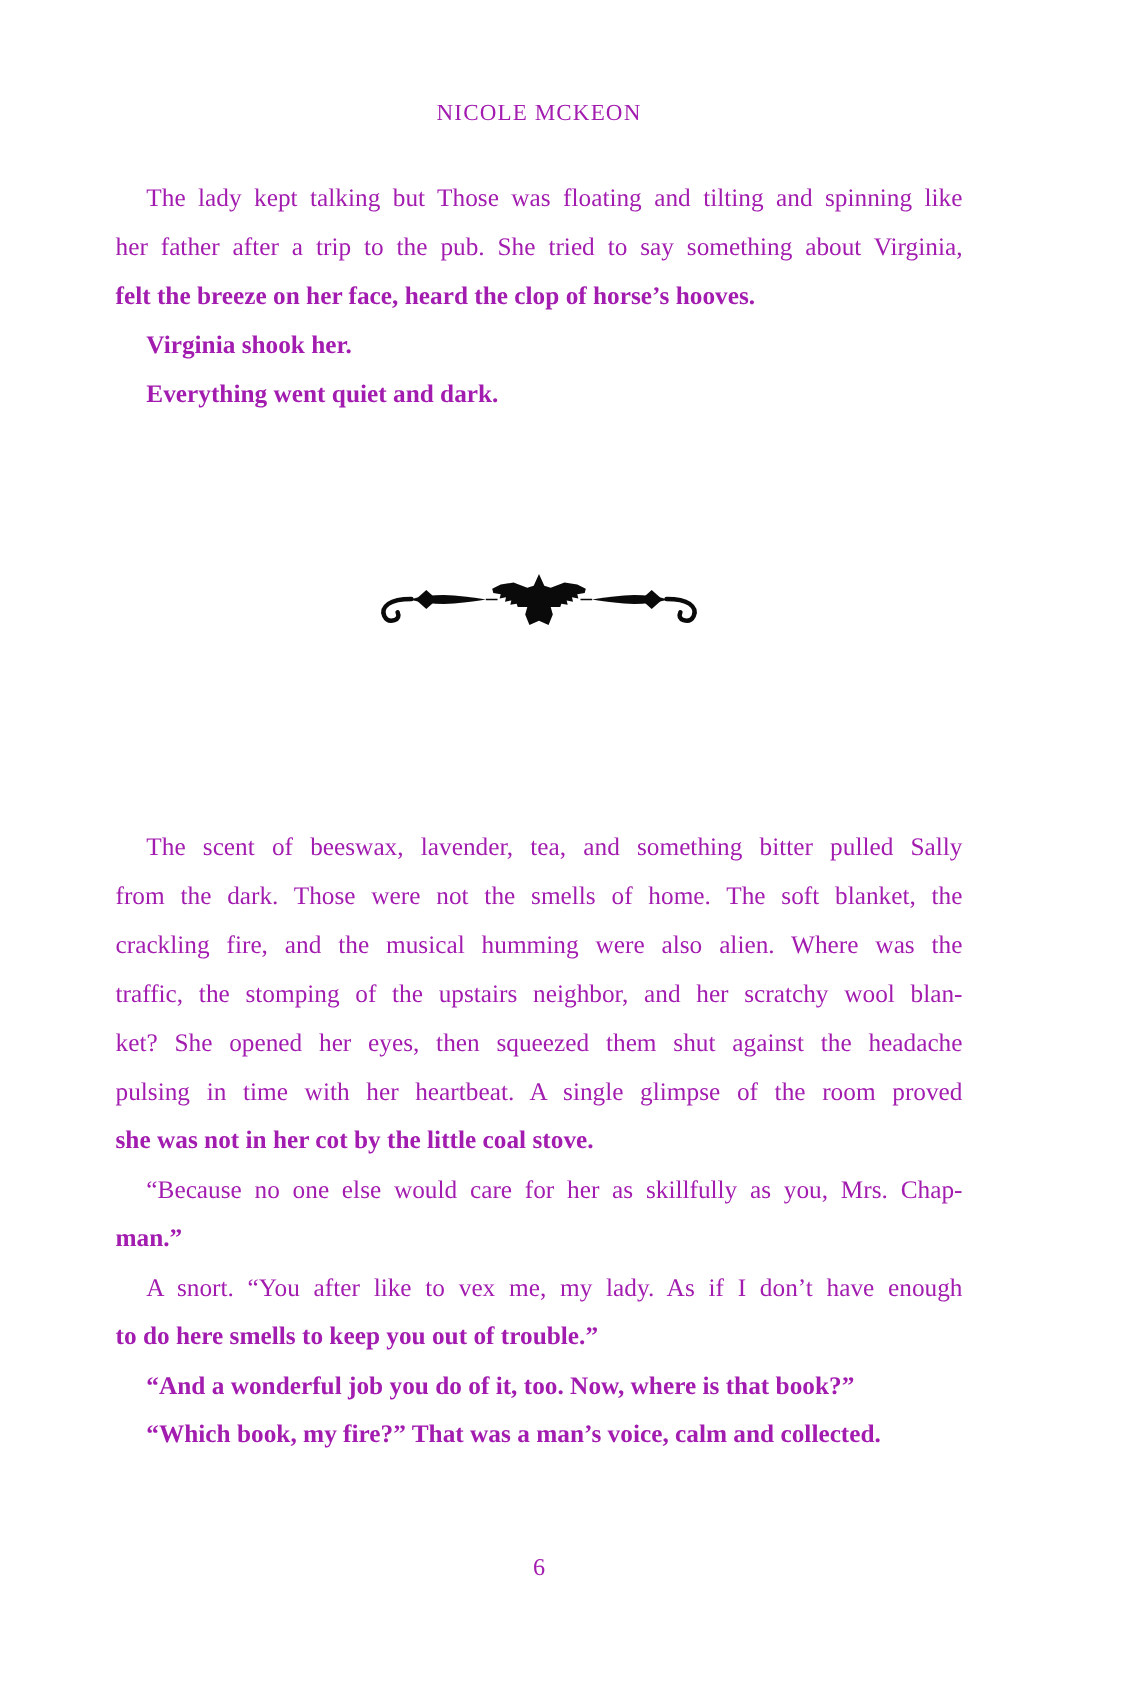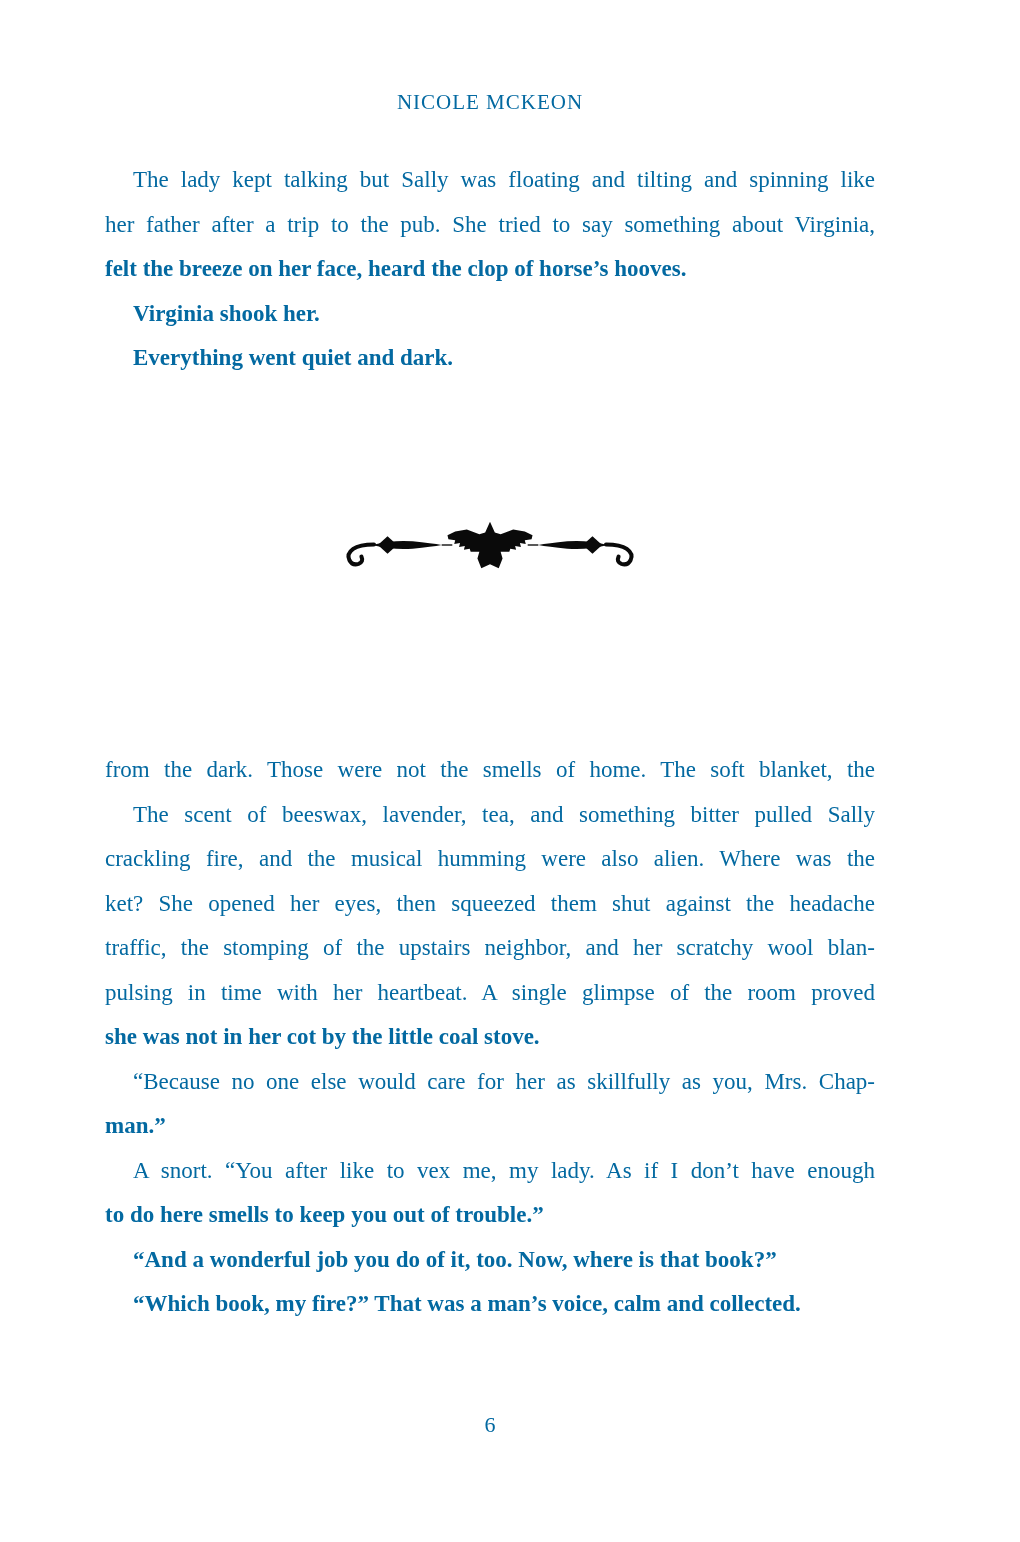--- a/index.html
+++ b/index.html
@@ -1,21 +1,21 @@
 <!DOCTYPE html>
 <html><head>
 <meta charset="utf-8">
 <style>
   html, body { margin: 0; padding: 0; background: #ffffff; }
   .page {
     position: relative;
     width: 1020px;
     height: 1542px;
     background: #ffffff;
-    color: #0369a1;
+    color: #a21caf;
     font-family: "Liberation Serif", "DejaVu Serif", serif;
     overflow: hidden;
   }
   .running-header {
     position: absolute;
     top: 90px;
     left: 105px;
     width: 770px;
     text-align: center;
     font-size: 21px;
@@ -58,21 +58,21 @@
 </style>
 </head>
 <body>
 
 <div class="page">
 
   <div class="running-header">NICOLE MCKEON</div>
 
   <div class="text-block" id="block-top">
     <div class="para">
-        <div class="line firstline">The lady kept talking but Sally was floating and tilting and spinning like</div>
+        <div class="line firstline">The lady kept talking but Those was floating and tilting and spinning like</div>
         <div class="line">her father after a trip to the pub. She tried to say something about Virginia,</div>
         <div class="line lastline">felt the breeze on her face, heard the clop of horse’s hooves.</div>
       </div>
     <div class="para">
         <div class="line firstline lastline">Virginia shook her.</div>
       </div>
     <div class="para">
         <div class="line firstline lastline">Everything went quiet and dark.</div>
       </div>
   </div>
@@ -95,25 +95,25 @@
       </g>
       <path fill="#0a0a0a" d="M160,6 L165,17 L171,19 L184,14 L196,16 L204,20 L203,24 L196,25 L197,29
                L191,28 L192,32 L186,31 L187,35 L181,34 L180,37 L171,37 L173,44 L169,54
                L160,50 L151,54 L147,44 L149,37 L140,37 L139,34 L133,35 L134,31 L128,32
                L129,28 L123,29 L124,25 L117,24 L116,20 L124,16 L136,14 L149,19 L155,17 Z"></path>
     </svg>
   </div>
 
   <div class="text-block" id="block-bottom">
     <div class="para">
+        <div class="line firstline">The scent of beeswax, lavender, tea, and something bitter pulled Sally</div>
         <div class="line">from the dark. Those were not the smells of home. The soft blanket, the</div>
-        <div class="line firstline">The scent of beeswax, lavender, tea, and something bitter pulled Sally</div>
         <div class="line">crackling fire, and the musical humming were also alien. Where was the</div>
+        <div class="line">traffic, the stomping of the upstairs neighbor, and her scratchy wool blan-</div>
         <div class="line">ket? She opened her eyes, then squeezed them shut against the headache</div>
-        <div class="line">traffic, the stomping of the upstairs neighbor, and her scratchy wool blan-</div>
         <div class="line">pulsing in time with her heartbeat. A single glimpse of the room proved</div>
         <div class="line lastline">she was not in her cot by the little coal stove.</div>
       </div>
     <div class="para">
         <div class="line firstline">“Because no one else would care for her as skillfully as you, Mrs. Chap-</div>
         <div class="line lastline">man.”</div>
       </div>
     <div class="para">
         <div class="line firstline">A snort. “You after like to vex me, my lady. As if I don’t have enough</div>
         <div class="line lastline">to do here smells to keep you out of trouble.”</div>

